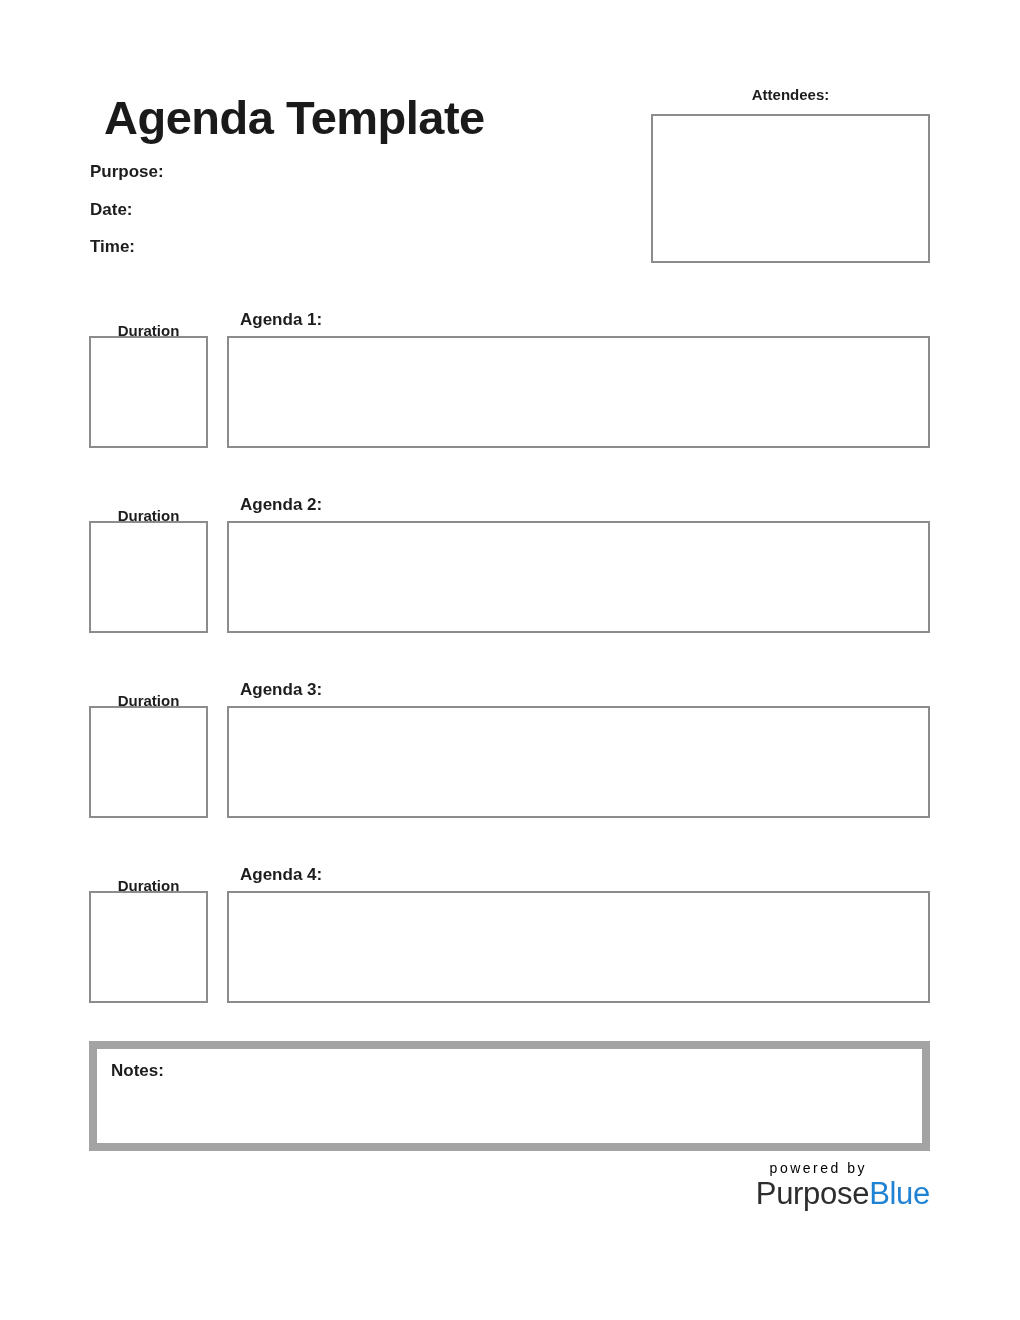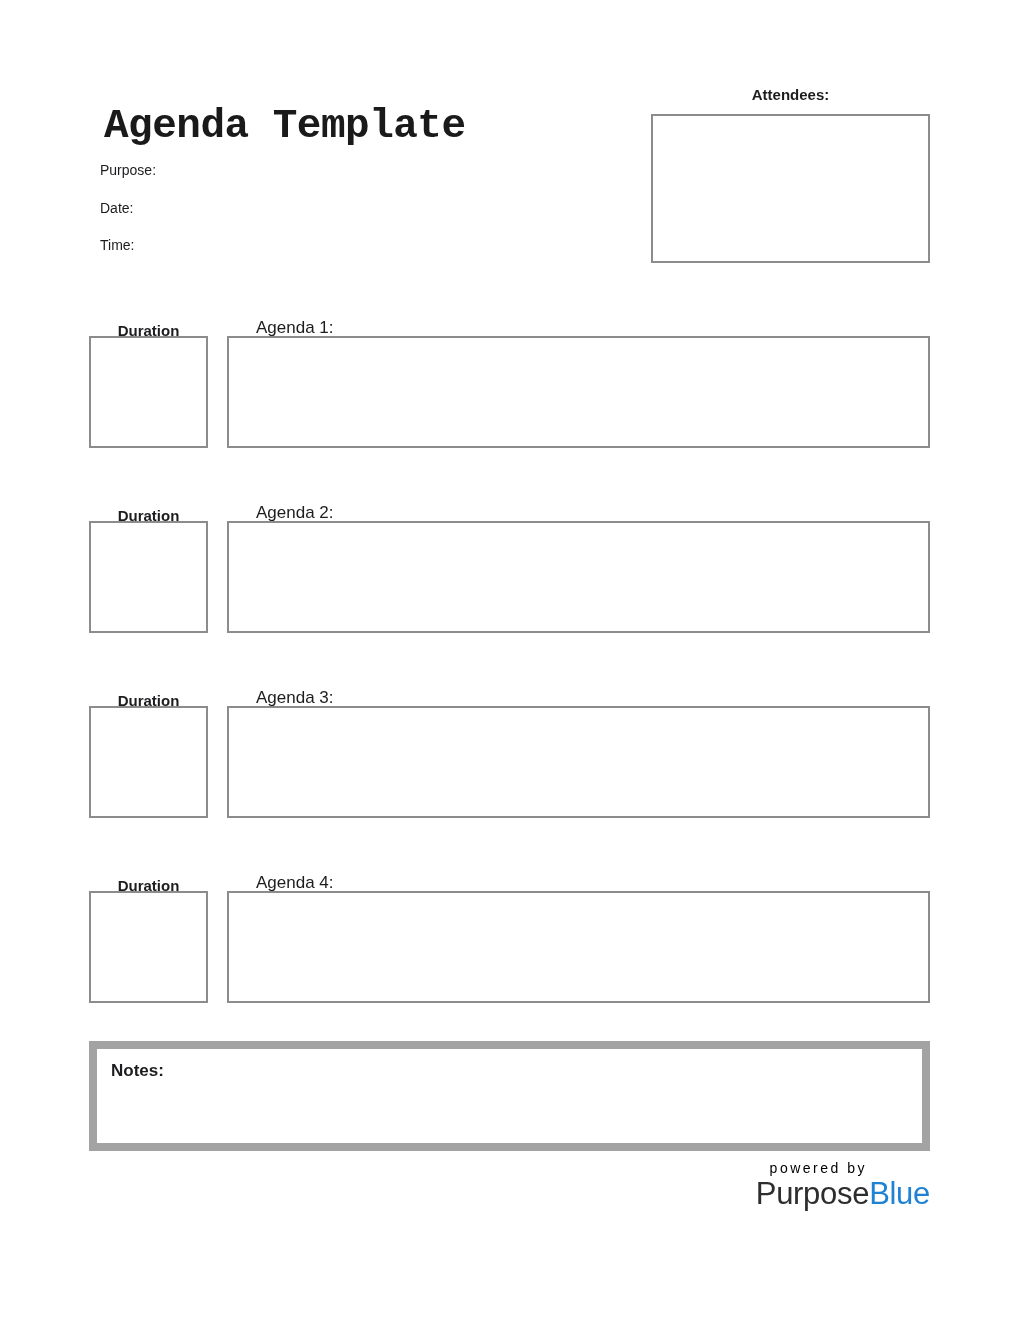--- a/index.html
+++ b/index.html
@@ -11,33 +11,32 @@
     width: 1020px;
     height: 1320px;
     background: #ffffff;
     overflow: hidden;
     color: #1d1d1f;
   }
 
   .page-title {
     position: absolute;
     left: 104px;
-    top: 103px;
-    font-size: 41px;
+    top: 90px;
+    font-size: 47px;
     font-weight: 700;
     letter-spacing: -0.5px;
     color: #1a1a1a;
-    font-family: Liberation Mono, monospace;
   }
 
   .meta-label {
     position: absolute;
-    left: 100px;
-    font-size: 14px;
-    font-weight: 400;
+    left: 90px;
+    font-size: 17px;
+    font-weight: 700;
     color: #1d1d1f;
   }
   .meta-purpose { top: 162px; }
   .meta-date    { top: 200px; }
   .meta-time    { top: 237px; text-align: right; }
 
   .attendees-label {
     position: absolute;
     left: 651px;
     top: 86px;
@@ -71,25 +70,24 @@
     position: absolute;
     left: 89px;
     top: 12px;
     width: 119px;
     text-align: center;
     font-size: 15px;
     font-weight: 700;
   }
   .agenda-label {
     position: absolute;
-    left: 256px;
+    left: 240px;
     top: 0;
     font-size: 17px;
-    font-weight: 400;
-    margin-top: 8px;
+    font-weight: 700;
   }
   .duration-box {
     position: absolute;
     left: 89px;
     top: 26px;
     width: 119px;
     height: 112px;
     border: 2px solid #8c8c8c;
     background: #ffffff;
   }

